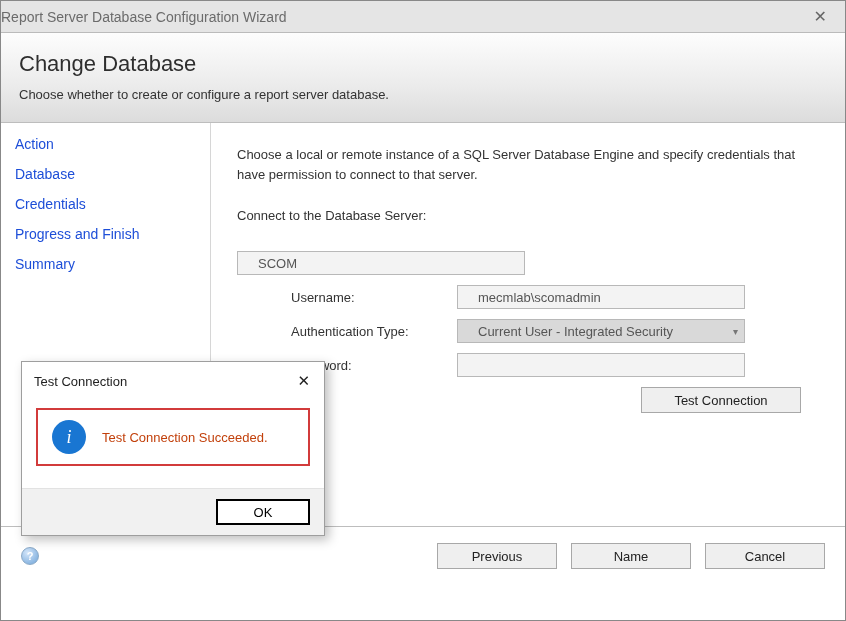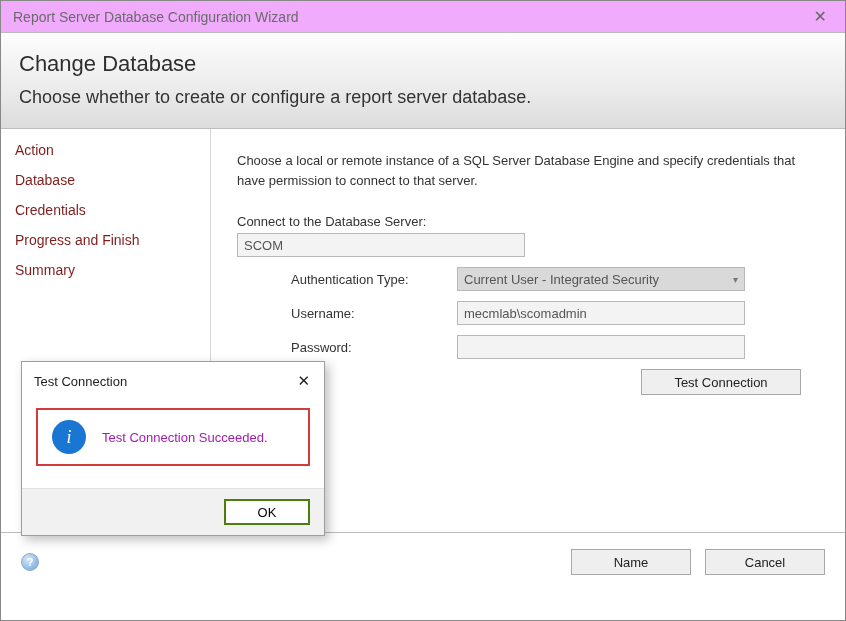--- a/index.html
+++ b/index.html
@@ -14,72 +14,72 @@
     position: relative;
     overflow: hidden;
     border: 1px solid #888;
   }
   
   .titlebar {
     height: 32px;
     display: flex;
     align-items: center;
     justify-content: space-between;
-    padding: 0 10px 0 12px;
+    padding: 0 10px 0 0;
     border-bottom: 1px solid #bbb;
-    background: #f0abfc;
+    background: #e5e5e5;
   }
   .titlebar .title { color: #6b6b6b; font-size: 14px; }
   .titlebar .close { color: #666; font-size: 16px; cursor: default; padding: 4px 8px; }
 
   
   .header {
     background: linear-gradient(to bottom, #fdfdfd 0%, #ebebeb 60%, #dcdcdc 100%);
     border-bottom: 1px solid #bdbdbd;
     padding: 18px 32px 20px 18px;
   }
   .header h1 { margin: 0 0 10px 0; font-size: 22px; font-weight: 400; color: #2e2e2e; }
-  .header .sub { font-size: 18px; color: #333; }
+  .header .sub { font-size: 13px; color: #333; }
 
   
   .body {
     display: flex;
     height: 404px;
     border-bottom: 1px solid #bdbdbd;
   }
   .sidebar {
     width: 210px;
     border-right: 1px solid #d6d6d6;
     padding-top: 6px;
   }
   .sidebar .item {
     padding: 7px 14px;
     font-size: 14px;
-    color: #7f1d1d;
+    color: #1d4ed8;
     cursor: default;
   }
   .sidebar .item.selected {
     background: #c3d3ec;
   }
   .main {
     flex: 1;
     padding: 22px 26px 10px 26px;
     position: relative;
   }
   .intro { color: #333; line-height: 1.5; margin-bottom: 24px; max-width: 560px; }
-  .section-label { margin-bottom: 4px; }
+  .section-label { margin-bottom: 28px; }
   .form-row { display: flex; align-items: center; margin-bottom: 10px; }
   .form-row .lbl { width: 220px; padding-left: 54px; color: #333; }
   .form-row input, .form-row .select {
     width: 288px;
     height: 24px;
     border: 1px solid #b8b8b8;
     background: #f3f3f3;
     color: #555;
-    padding: 2px 6px;
+    padding: 2px 20px;
     font-family: inherit;
     font-size: 13px;
   }
   .form-row .select {
     display: flex; align-items: center; justify-content: space-between;
     background: #d9d9d9; color: #555; padding-right: 6px;
   }
   .form-row .select .chev { color: #777; font-size: 10px; }
   .test-row { display: flex; justify-content: flex-end; margin-top: 8px; padding-right: 18px; }
   .btn {
@@ -141,30 +141,30 @@
     padding: 10px 14px;
     display: flex; align-items: center; gap: 16px;
     width: 100%;
   }
   .dialog .info-icon {
     width: 34px; height: 34px; border-radius: 50%;
     background: #1976d2; color: #fff;
     display: flex; align-items: center; justify-content: center;
     font-size: 18px; font-family: Georgia, serif; font-style: italic;
   }
-  .dialog .msg { font-size: 13px; color: #a21caf; }
+  .dialog .msg { font-size: 13px; color: #c2410c; }
   .dialog .dlg-footer {
     background: #f1f1f1;
     border-top: 1px solid #e2e2e2;
     padding: 10px 14px;
     display: flex; justify-content: flex-end;
   }
   .dialog .btn-ok {
-    width: 86px; height: 26px;
-    border: 2px solid #4d7c0f;
+    width: 94px; height: 26px;
+    border: 2px solid #000000;
     background: #fff;
     font-size: 13px;
   }
 </style>
 </head>
 <body>
 
 <div class="titlebar">
   <div class="title">Report Server Database Configuration Wizard</div>
   <div class="close">✕</div>
@@ -186,46 +186,47 @@
 
   <div class="main">
     <div class="intro">Choose a local or remote instance of a SQL Server Database Engine and specify credentials that have permission to connect to that server.</div>
     <div class="section-label">Connect to the Database Server:</div>
 
     <div class="form-row">
       <input type="text" value="SCOM" style="">
     </div>
 
     <div class="form-row">
+      <div class="lbl">Username:</div>
+      <input type="text" readonly="" value="mecmlab\scomadmin" style="">
+    </div>
+
+    <div class="form-row">
       <div class="lbl">Authentication Type:</div>
       <div class="select">
         <span>Current User - Integrated Security</span>
         <span class="chev">▾</span>
       </div>
     </div>
 
     <div class="form-row">
-      <div class="lbl">Username:</div>
-      <input type="text" readonly="" value="mecmlab\scomadmin" style="">
-    </div>
-
-    <div class="form-row">
       <div class="lbl">Password:</div>
       <input type="password" readonly="" value="" style="">
     </div>
 
     <div class="test-row">
       <button class="btn btn-test">Test Connection</button>
     </div>
   </div>
 </div>
 
 <div class="footer">
   <div class="help">?</div>
   <div class="buttons">
+    <button class="btn">Previous</button>
     <button class="btn">Name</button>
     <button class="btn">Cancel</button>
   </div>
 </div>
 
 <div class="dialog">
   <div class="dlg-title">
     <span>Test Connection</span>
     <span class="dlg-close">✕</span>
   </div>

